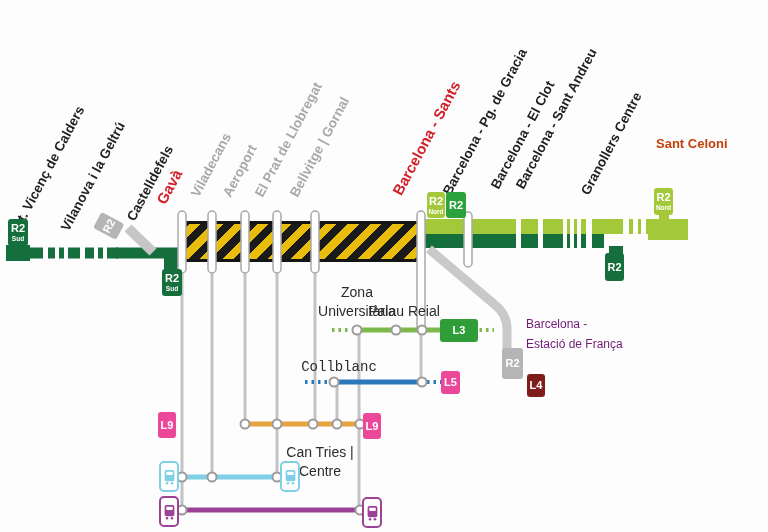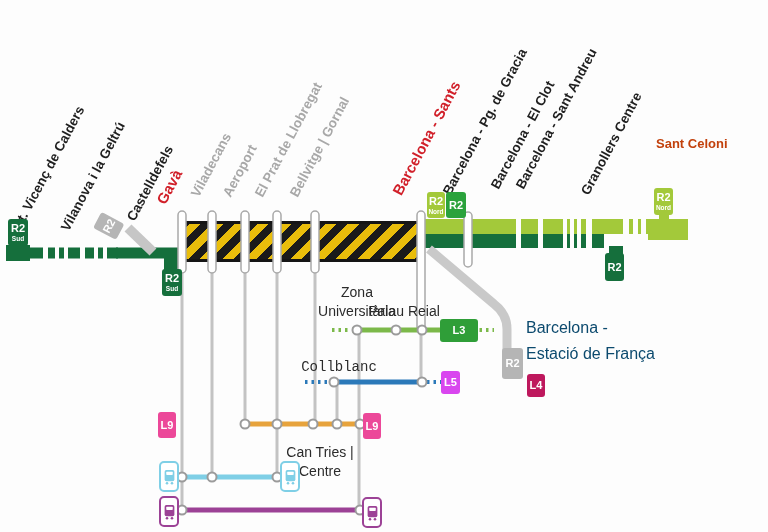--- a/index.html
+++ b/index.html
@@ -15,35 +15,35 @@
   .badge{position:absolute;display:flex;flex-direction:column;align-items:center;
          justify-content:center;border-radius:3px;color:#fff;font-weight:bold;
          box-sizing:border-box;z-index:6;}
   .badge .ln{font-size:11px;line-height:11px;}
   .badge .sub{font-size:6.5px;line-height:7px;margin-top:1px;}
   .bg-dark{background:#156f3c;}
   .bg-green{background:#2ba23c;}
   .bg-light{background:#a3c93a;}
   .bg-gray{background:#b5b5b5;}
   .bg-l3{background:#2f9e38;}
-  .bg-l5{background:#d946ef;}
-  .bg-l4{background:#be185d;}
+  .bg-l5{background:#ec4899;}
+  .bg-l4{background:#7f1d1d;}
   .bg-l9{background:#ec4899;}
   .busbadge{position:absolute;background:#fff;border-radius:5px;z-index:6;
             display:flex;align-items:center;justify-content:center;box-sizing:border-box;}
   .bus-cyan{border:2.5px solid #7fcfe6;color:#7fcfe6;}
   .bus-purple{border:2.5px solid #9c4296;color:#9c4296;}
   
   #hazard{position:absolute;left:178px;top:221px;width:243px;height:41px;box-sizing:border-box;
           background:repeating-linear-gradient(135deg,#1a1a1a 0 8px,#e9bd0b 8px 16px);
           border-top:3px solid #151515;border-bottom:3px solid #151515;z-index:2;}
   svg#net{position:absolute;left:0;top:0;z-index:3;}
   
   .blabel{position:absolute;font-size:14px;color:#2b2b2b;text-align:center;line-height:1.35;z-index:5;}
-  .franca{position:absolute;font-size:16px;color:#0c4a6e;text-align:left;line-height:1.65;z-index:5;}
+  .franca{position:absolute;font-size:12px;color:#701a75;text-align:left;line-height:1.65;z-index:5;}
   .terminus-right{position:absolute;font-size:13px;font-weight:bold;color:#c2410c;line-height:1.55;z-index:5;}
 </style>
 </head>
 <body>
 
 <div id="stage">
 
   <div id="hazard"></div>
 
   <svg id="net" width="768" height="532" viewBox="0 0 768 532">

